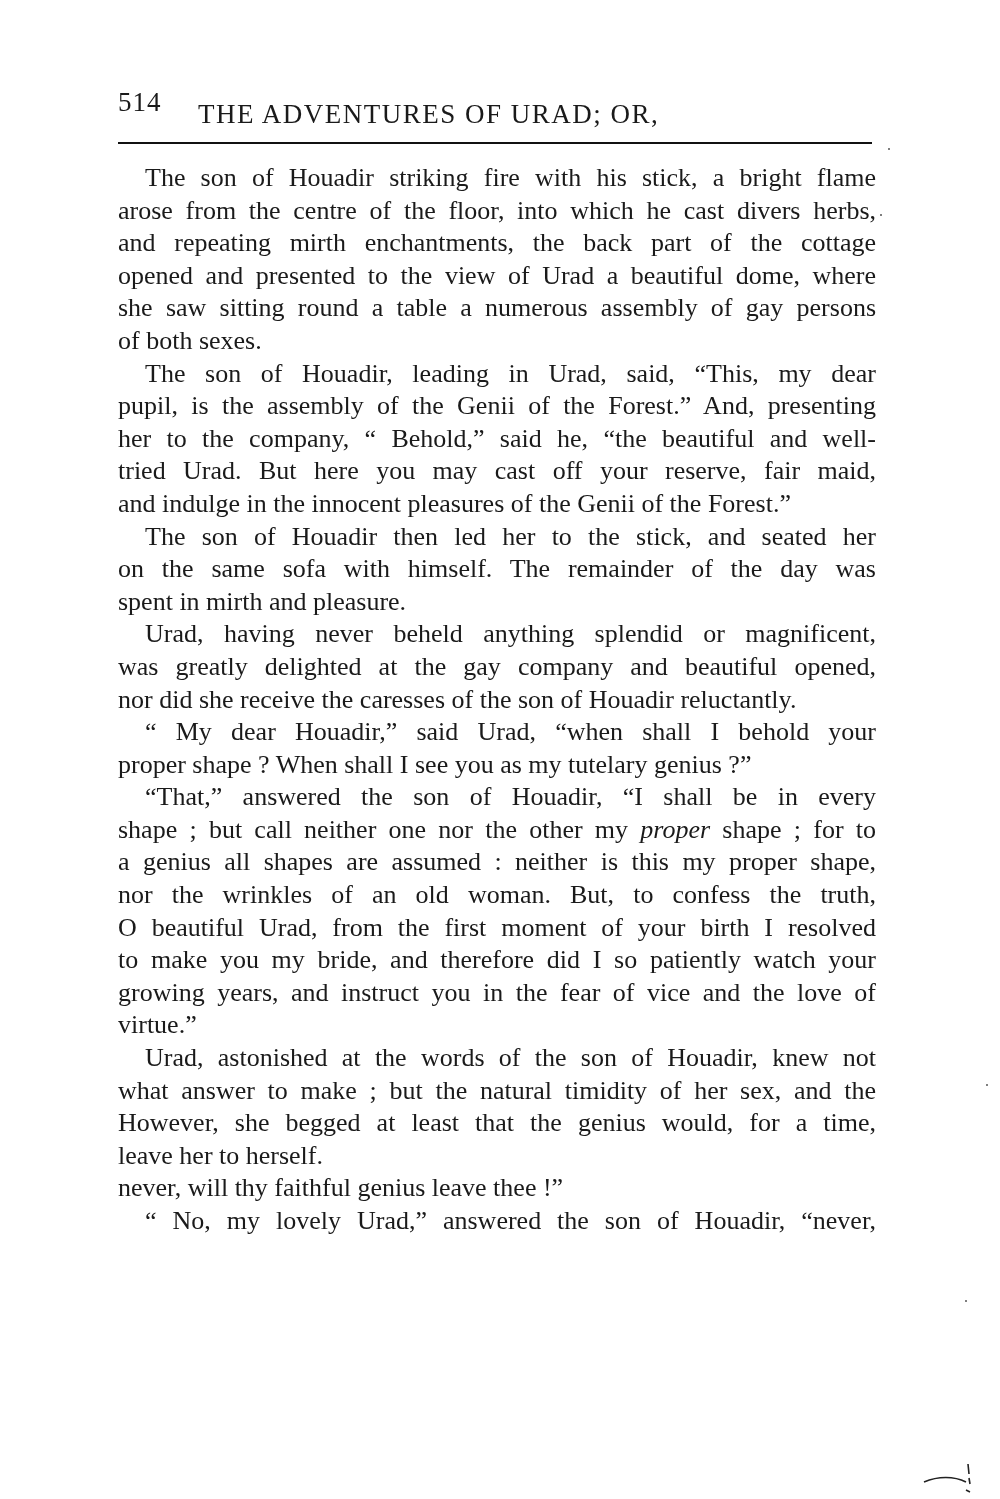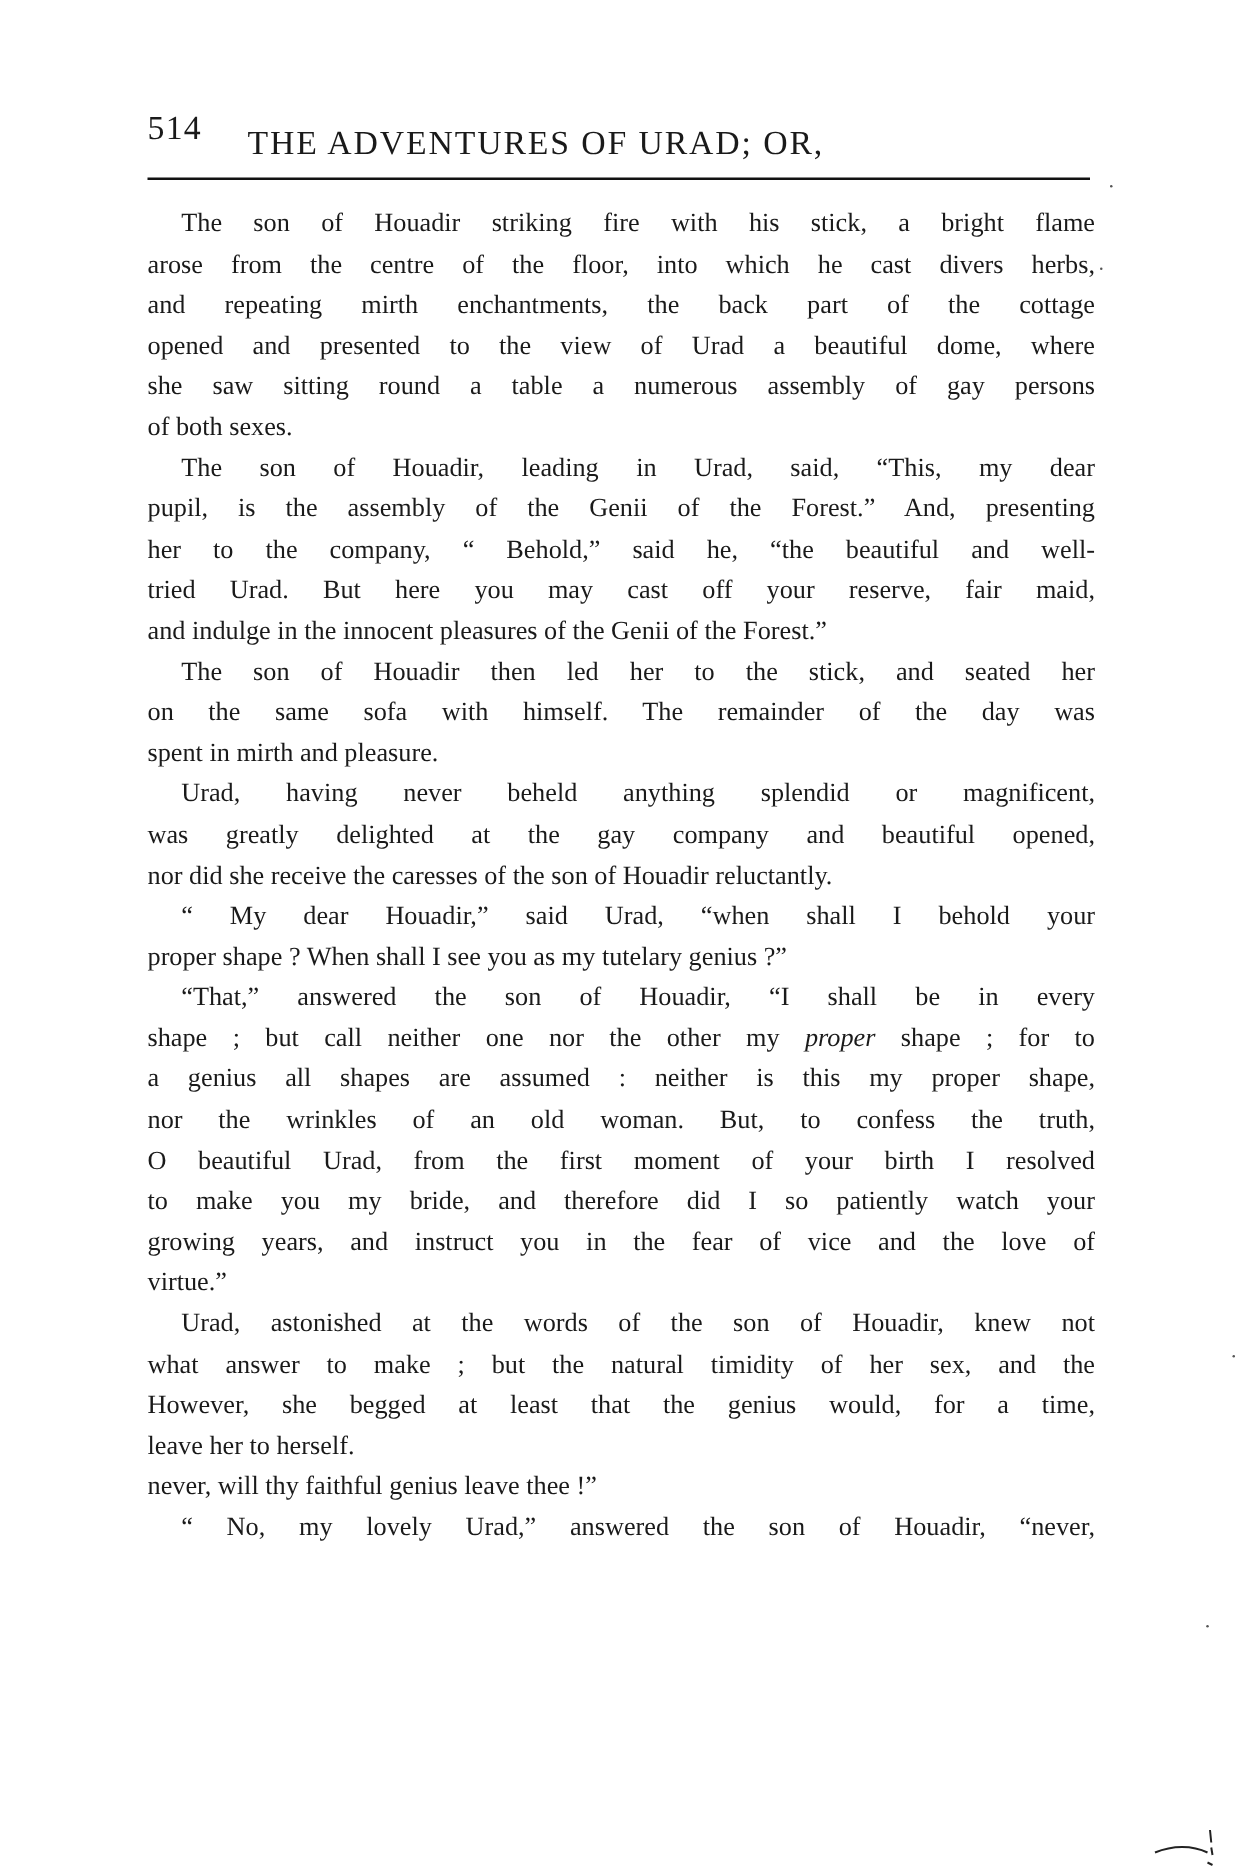--- a/index.html
+++ b/index.html
@@ -48,21 +48,21 @@
       top: 142px;
       width: 754px;
       height: 2px;
       background: #111;
     }
     .body-text {
       position: absolute;
       left: 118px;
       top: 162px;
       width: 758px;
-      font-size: 21px;
+      font-size: 26px;
       line-height: 32.6px;
       text-align: justify;
     }
     .para {
       margin: 0;
       text-indent: 27px;
     }
     .para .line {
       display: block;
       text-align: justify;

